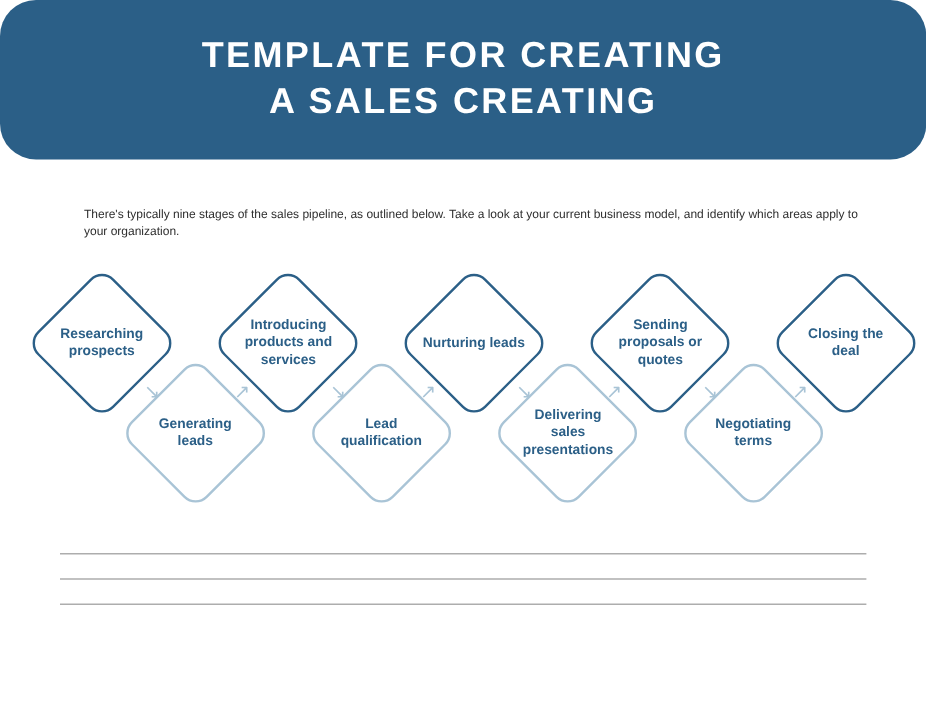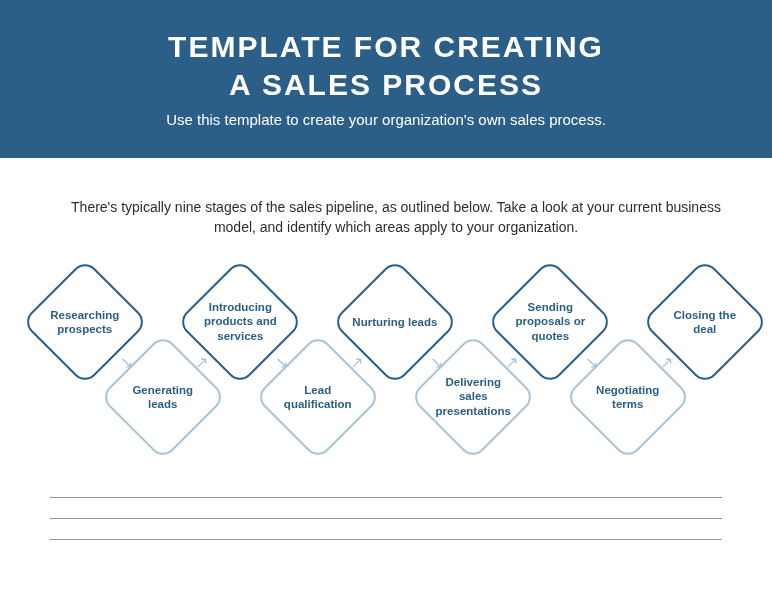--- a/index.html
+++ b/index.html
@@ -8,20 +8,21 @@
     height: 600px;
     font-family: "Segoe UI", "Helvetica Neue", Arial, sans-serif;
     background: #fff;
     overflow: hidden;
   }
   .header {
     background: #2b5f87;
     color: #fff;
     text-align: center;
     padding: 28px 20px 30px;
+    border-radius: 30px;
   }
   .header h1 {
     font-size: 30px;
     font-weight: 600;
     letter-spacing: 2px;
     line-height: 1.25;
   }
   .header p {
     font-size: 15px;
     margin-top: 8px;
@@ -31,25 +32,24 @@
     padding: 40px 50px 0;
   }
   .content h2 {
     color: #2b5f87;
     font-size: 21px;
     font-weight: 600;
     margin-bottom: 10px;
   }
   .content .intro {
     color: #2e2e2e;
-    font-size: 14px;
+    font-size: 10px;
     line-height: 1.4;
     padding-left: 20px;
     margin-bottom: 20px;
-    text-align: center;
   }
   .pipeline {
     position: relative;
     height: 200px;
     margin: 0 -20px;
   }
   .diamond {
     position: absolute;
     width: 90px;
     height: 90px;
@@ -83,23 +83,22 @@
     border-top: 1px solid #999;
     margin-bottom: 20px;
   }
 </style>
 </head>
 <body>
 
 <div class="header">
   <h1>
     <span>TEMPLATE FOR CREATING</span><br>
-    <span>A SALES PROCESS</span>
+    <span>A SALES CREATING</span>
   </h1>
-  <p>Use this template to create your organization's own sales process.</p>
 </div>
 
 <div class="content">
   <p class="intro">There's typically nine stages of the sales pipeline, as outlined below. Take a look at your current business model, and identify which areas apply to your organization.</p>
 
   <div class="pipeline">
 
     <div class="diamond dark" style="left:10px; top:20px;">
         <span>Researching prospects</span>
       </div>

